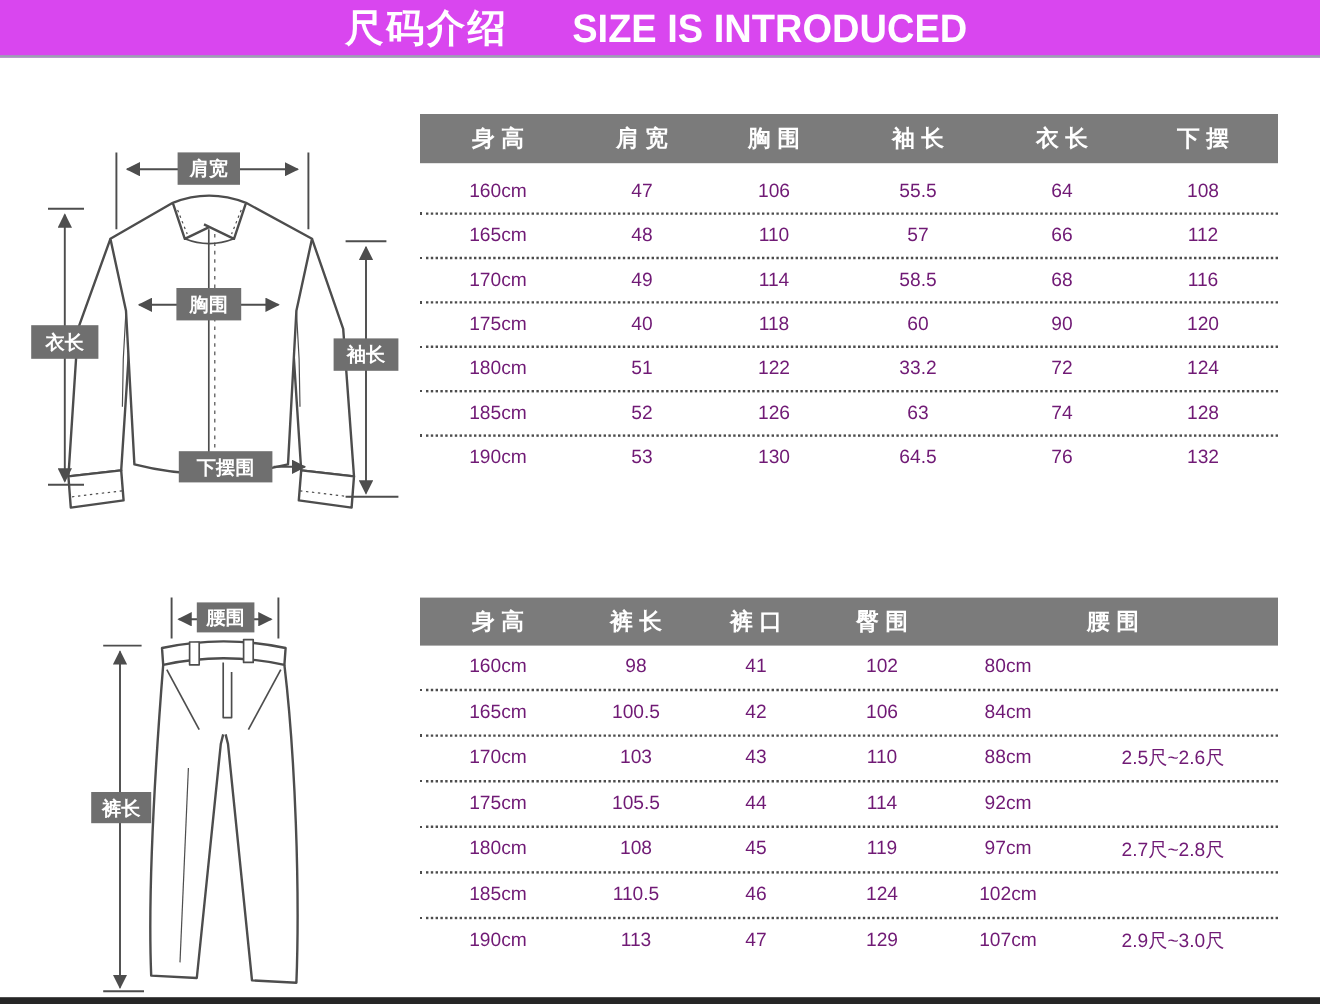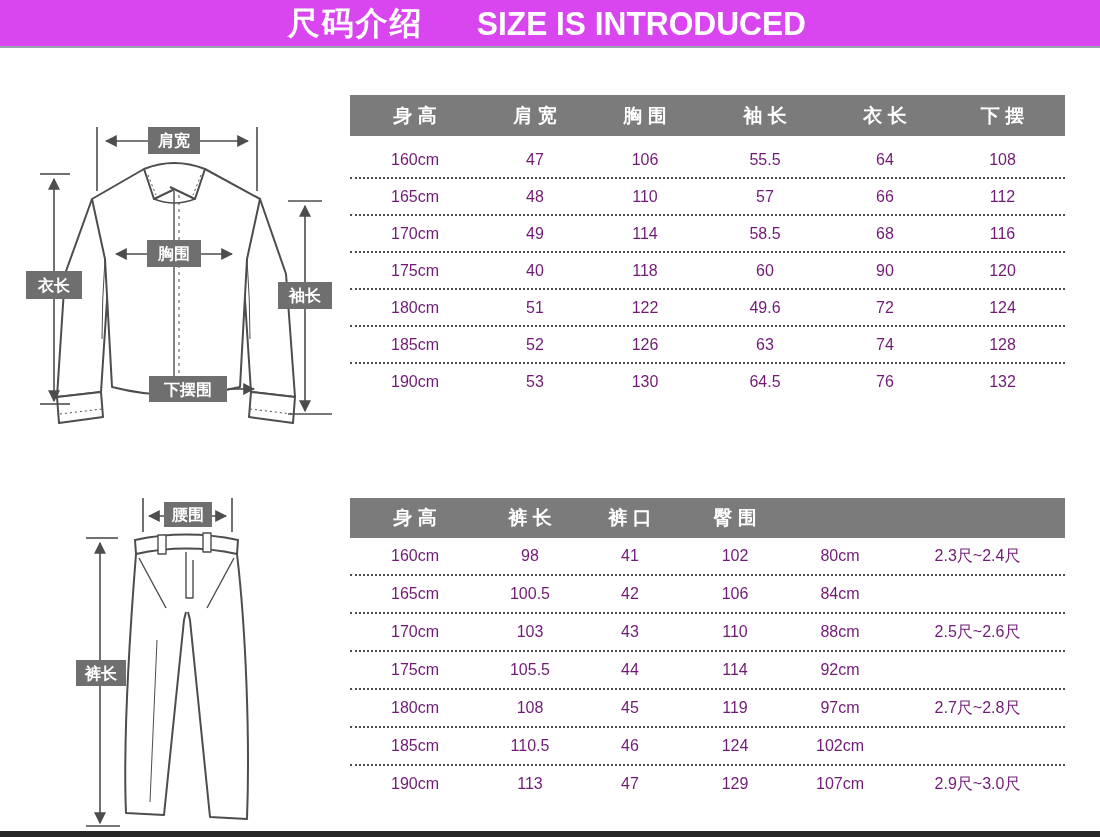--- a/index.html
+++ b/index.html
@@ -160,21 +160,21 @@
           <div class="tcell">40</div>
           <div class="tcell">118</div>
           <div class="tcell">60</div>
           <div class="tcell">90</div>
           <div class="tcell">120</div>
         </div>
         <div class="trow">
           <div class="tcell">180cm</div>
           <div class="tcell">51</div>
           <div class="tcell">122</div>
-          <div class="tcell">49.6</div>
+          <div class="tcell">33.2</div>
           <div class="tcell">72</div>
           <div class="tcell">124</div>
         </div>
         <div class="trow">
           <div class="tcell">185cm</div>
           <div class="tcell">52</div>
           <div class="tcell">126</div>
           <div class="tcell">63</div>
           <div class="tcell">74</div>
           <div class="tcell">128</div>
@@ -232,29 +232,29 @@
       </g>
     </svg>
   </div>
 
   <div class="sizetable pants-table">
     <div class="thead cols-pants">
       <div>身 高</div>
       <div>裤 长</div>
       <div>裤 口</div>
       <div>臀 围</div>
+      <div class="span2">腰 围</div>
     </div>
     <div class="tbody">
         <div class="trow">
           <div class="tcell">160cm</div>
           <div class="tcell">98</div>
           <div class="tcell">41</div>
           <div class="tcell">102</div>
           <div class="tcell">80cm</div>
-          <div class="tcell">2.3尺~2.4尺</div>
         </div>
         <div class="trow">
           <div class="tcell">165cm</div>
           <div class="tcell">100.5</div>
           <div class="tcell">42</div>
           <div class="tcell">106</div>
           <div class="tcell">84cm</div>
         </div>
         <div class="trow">
           <div class="tcell">170cm</div>

